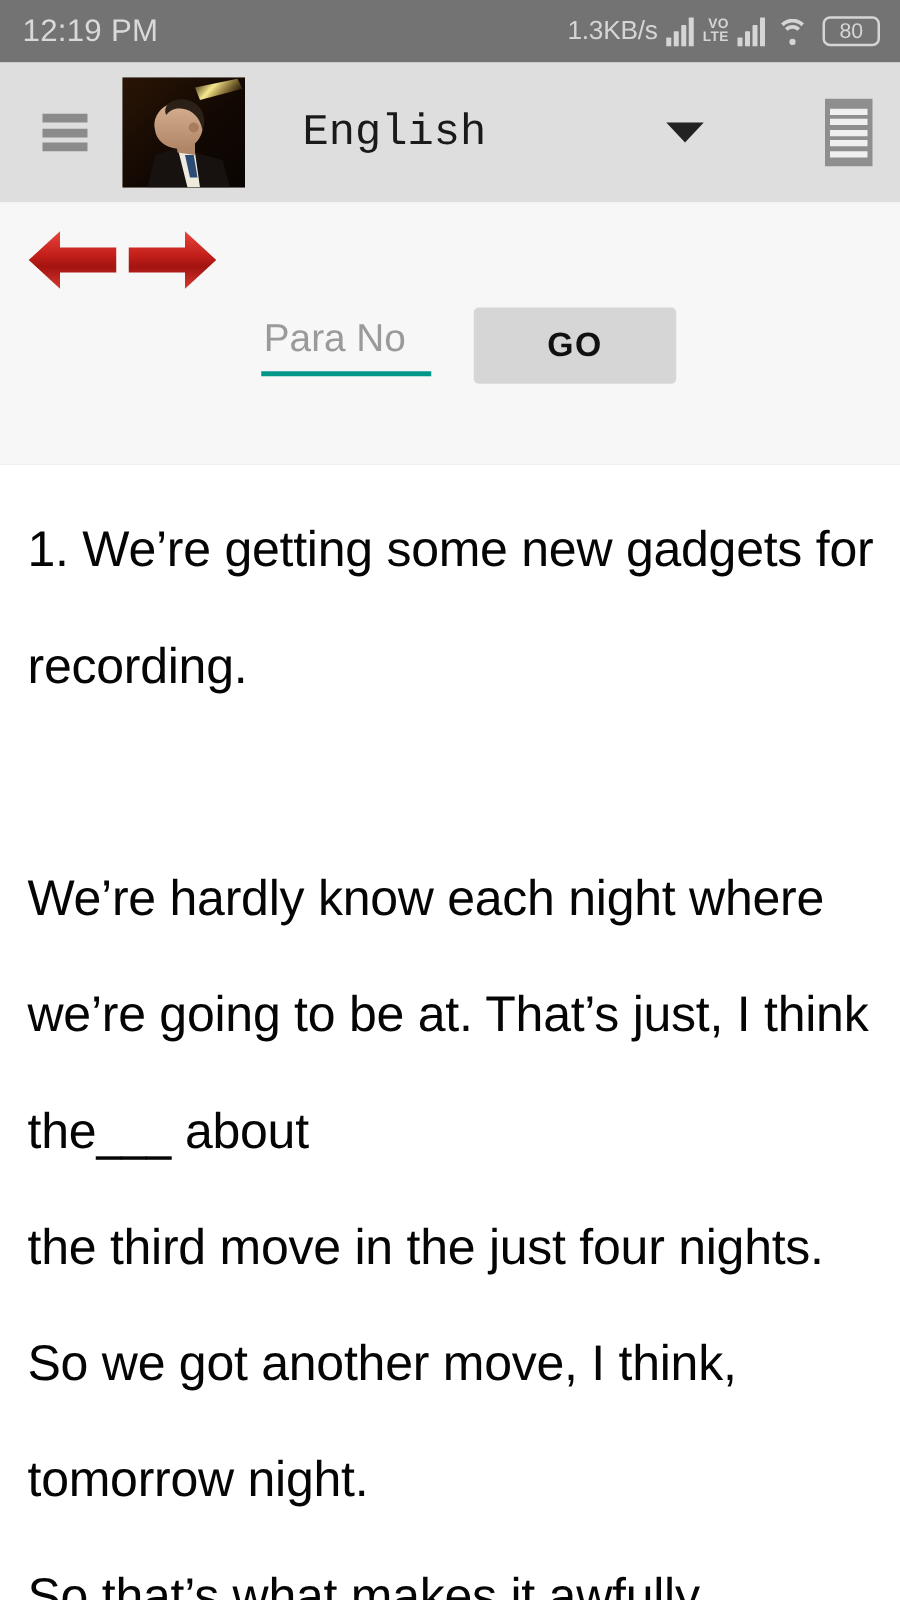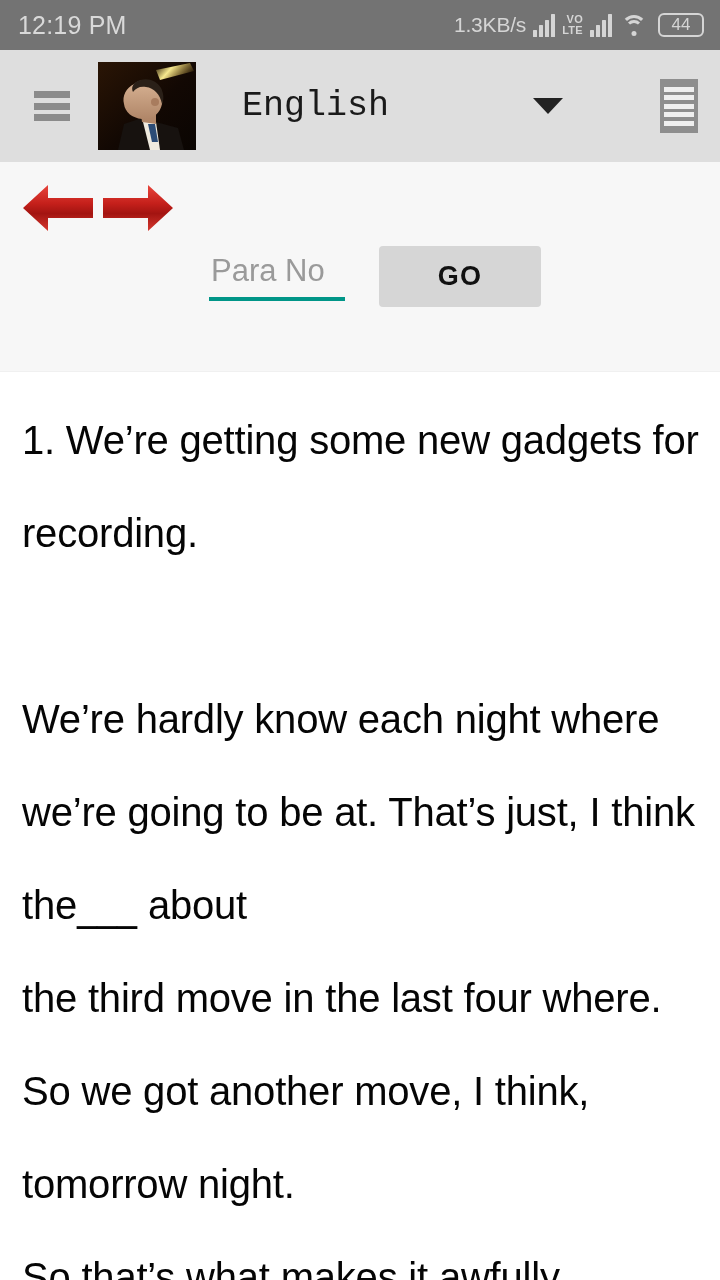--- a/index.html
+++ b/index.html
@@ -316,21 +316,21 @@
           <i></i>
           <i></i>
           <i></i>
           <i></i>
         </div>
       <div class="wifi-icon">
         <span class="arc a1"></span>
         <span class="arc a2"></span>
         <span class="dot"></span>
       </div>
-      <div class="battery">44</div>
+      <div class="battery">80</div>
     </div>
   </div>
 
   <div class="toolbar">
     <div class="hamburger">
       <b></b>
         <b></b>
         <b></b>
     </div>
 
@@ -421,17 +421,17 @@
         <div class="para-underline"></div>
       </div>
       <button class="go-button">GO</button>
     </div>
   </div>
 
   <div class="content">
     <div class="para">1. We’re getting some new gadgets for recording.</div>
     <div class="para-gap"></div>
     <div class="para"><span>We’re hardly know each night where we’re going to be at. That’s just, I think the</span><span class="blank-fill">___</span><span> about</span></div>
-    <div class="para">the third move in the last four where. So we got another move, I think, tomorrow night.</div>
+    <div class="para">the third move in the just four nights. So we got another move, I think, tomorrow night.</div>
     <div class="para">So that’s what makes it awfully</div>
   </div>
 
 </div>
 
 </body></html>

